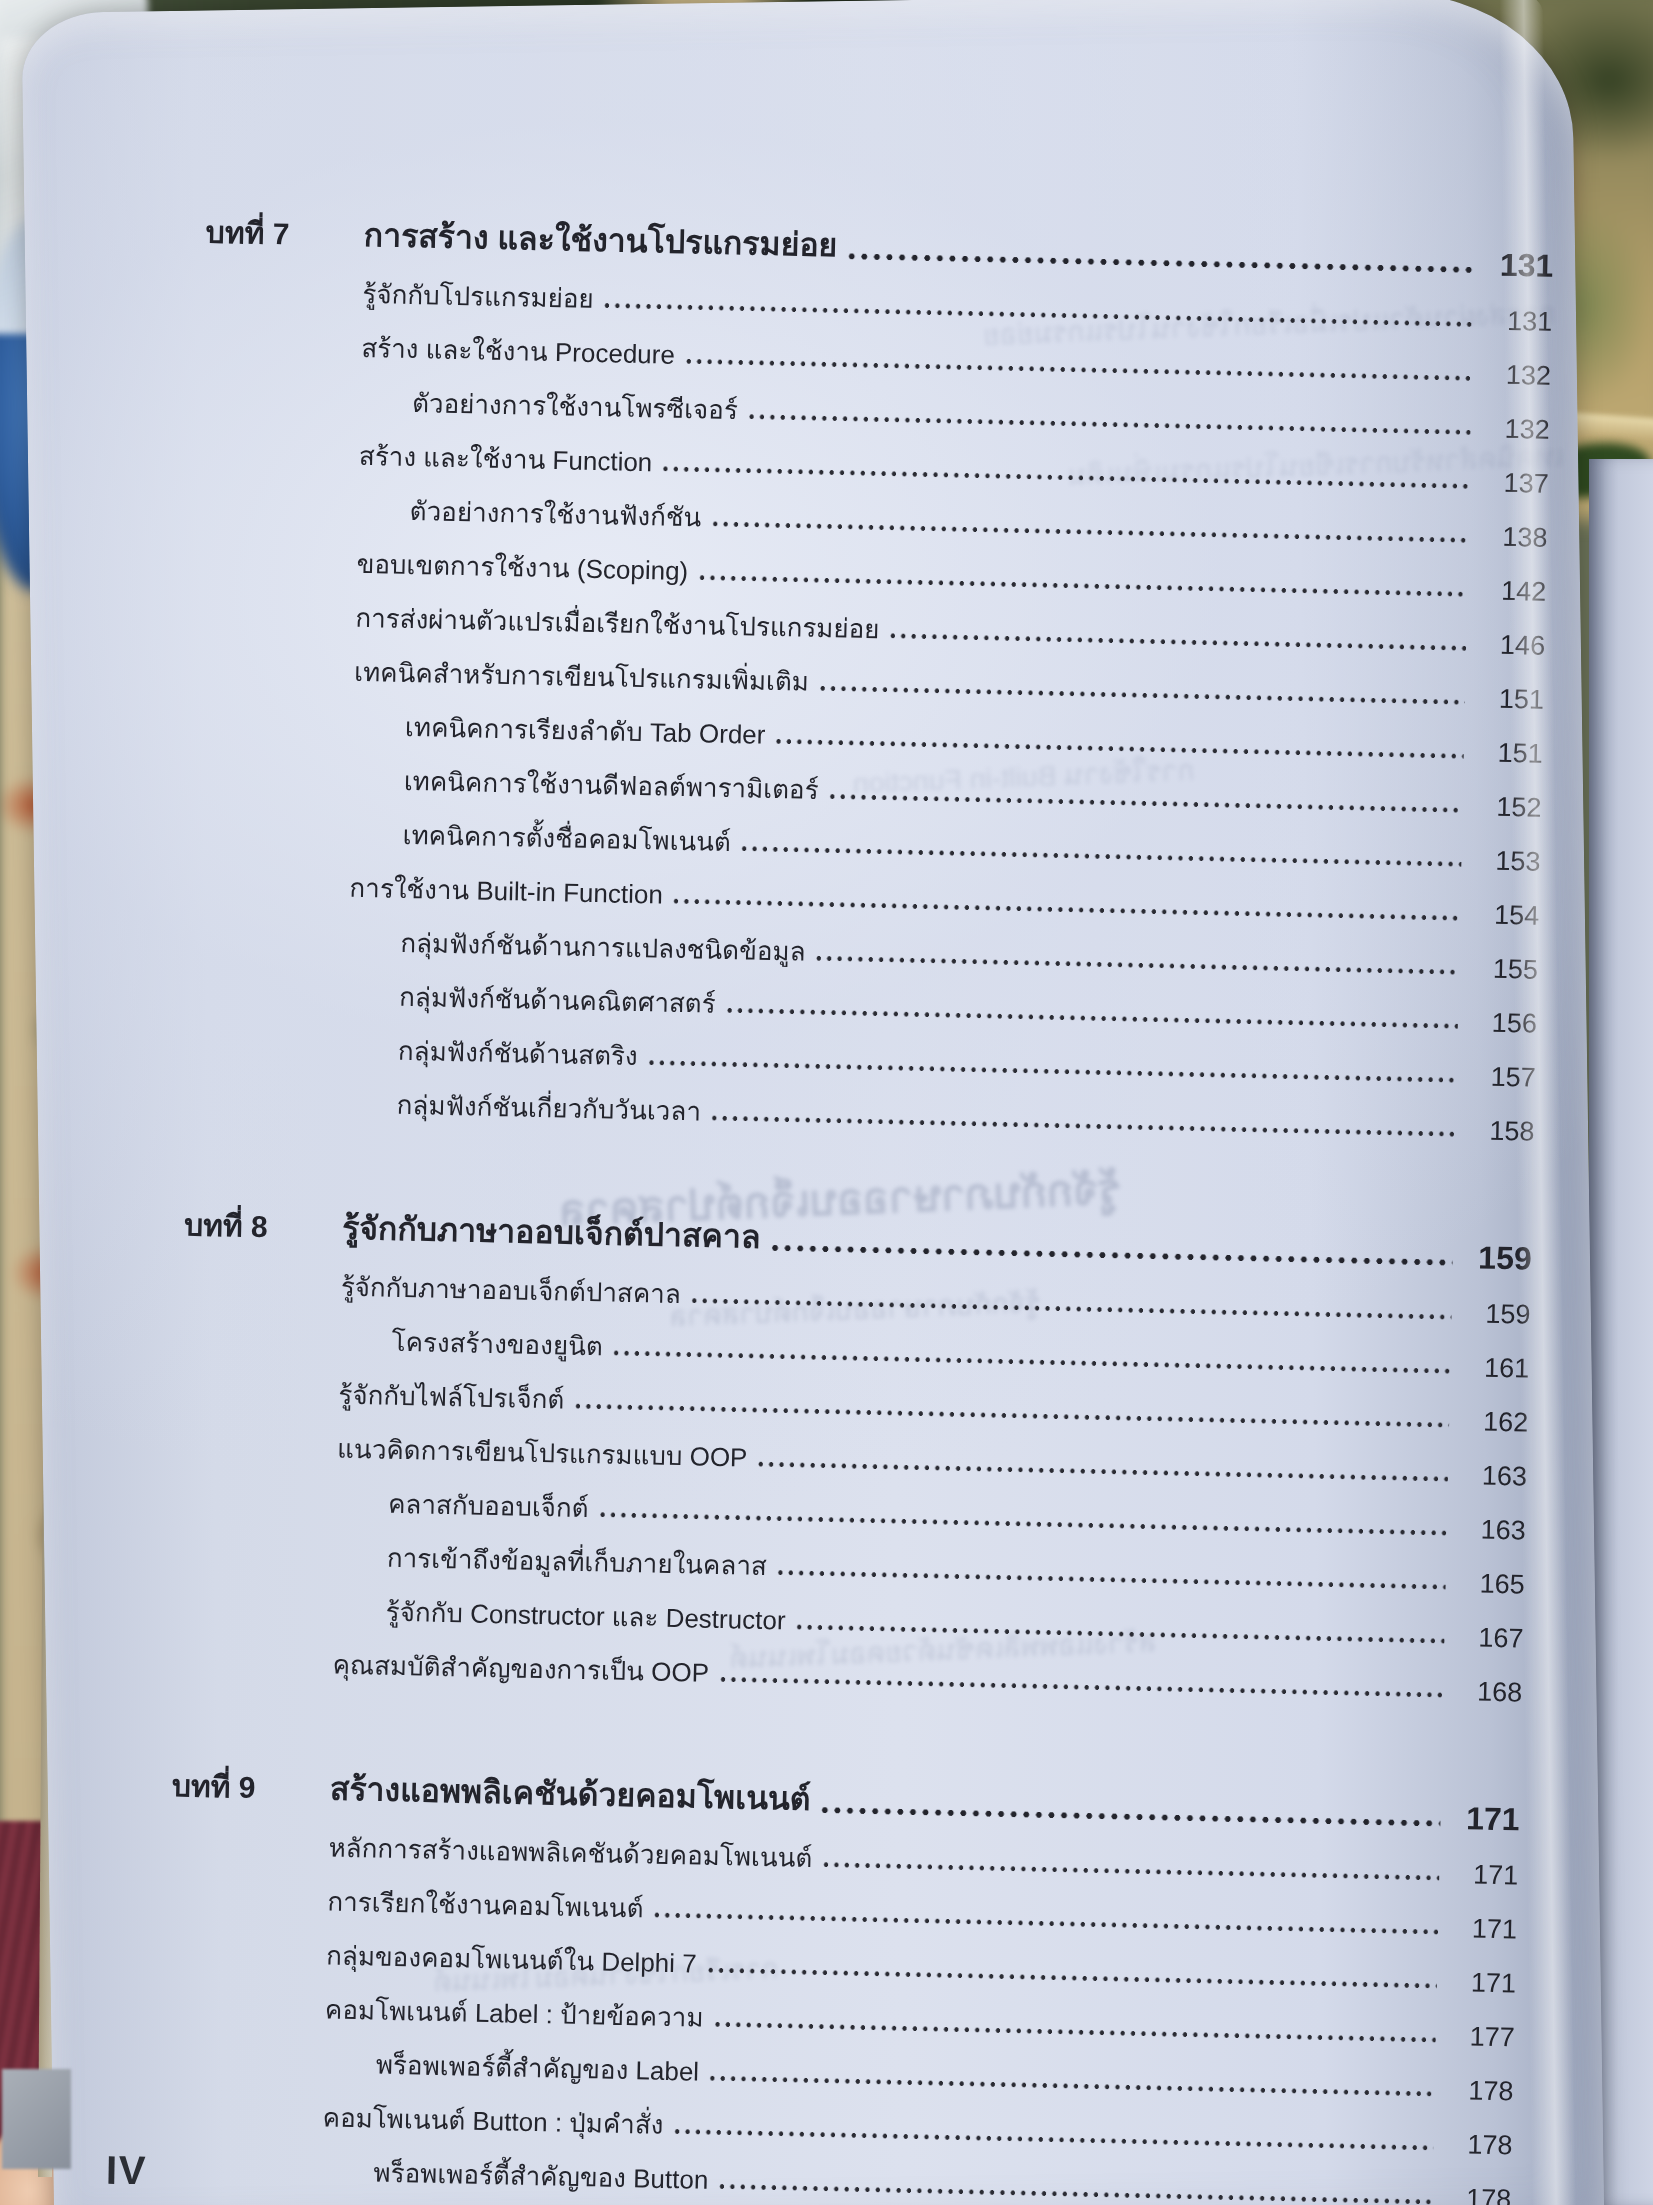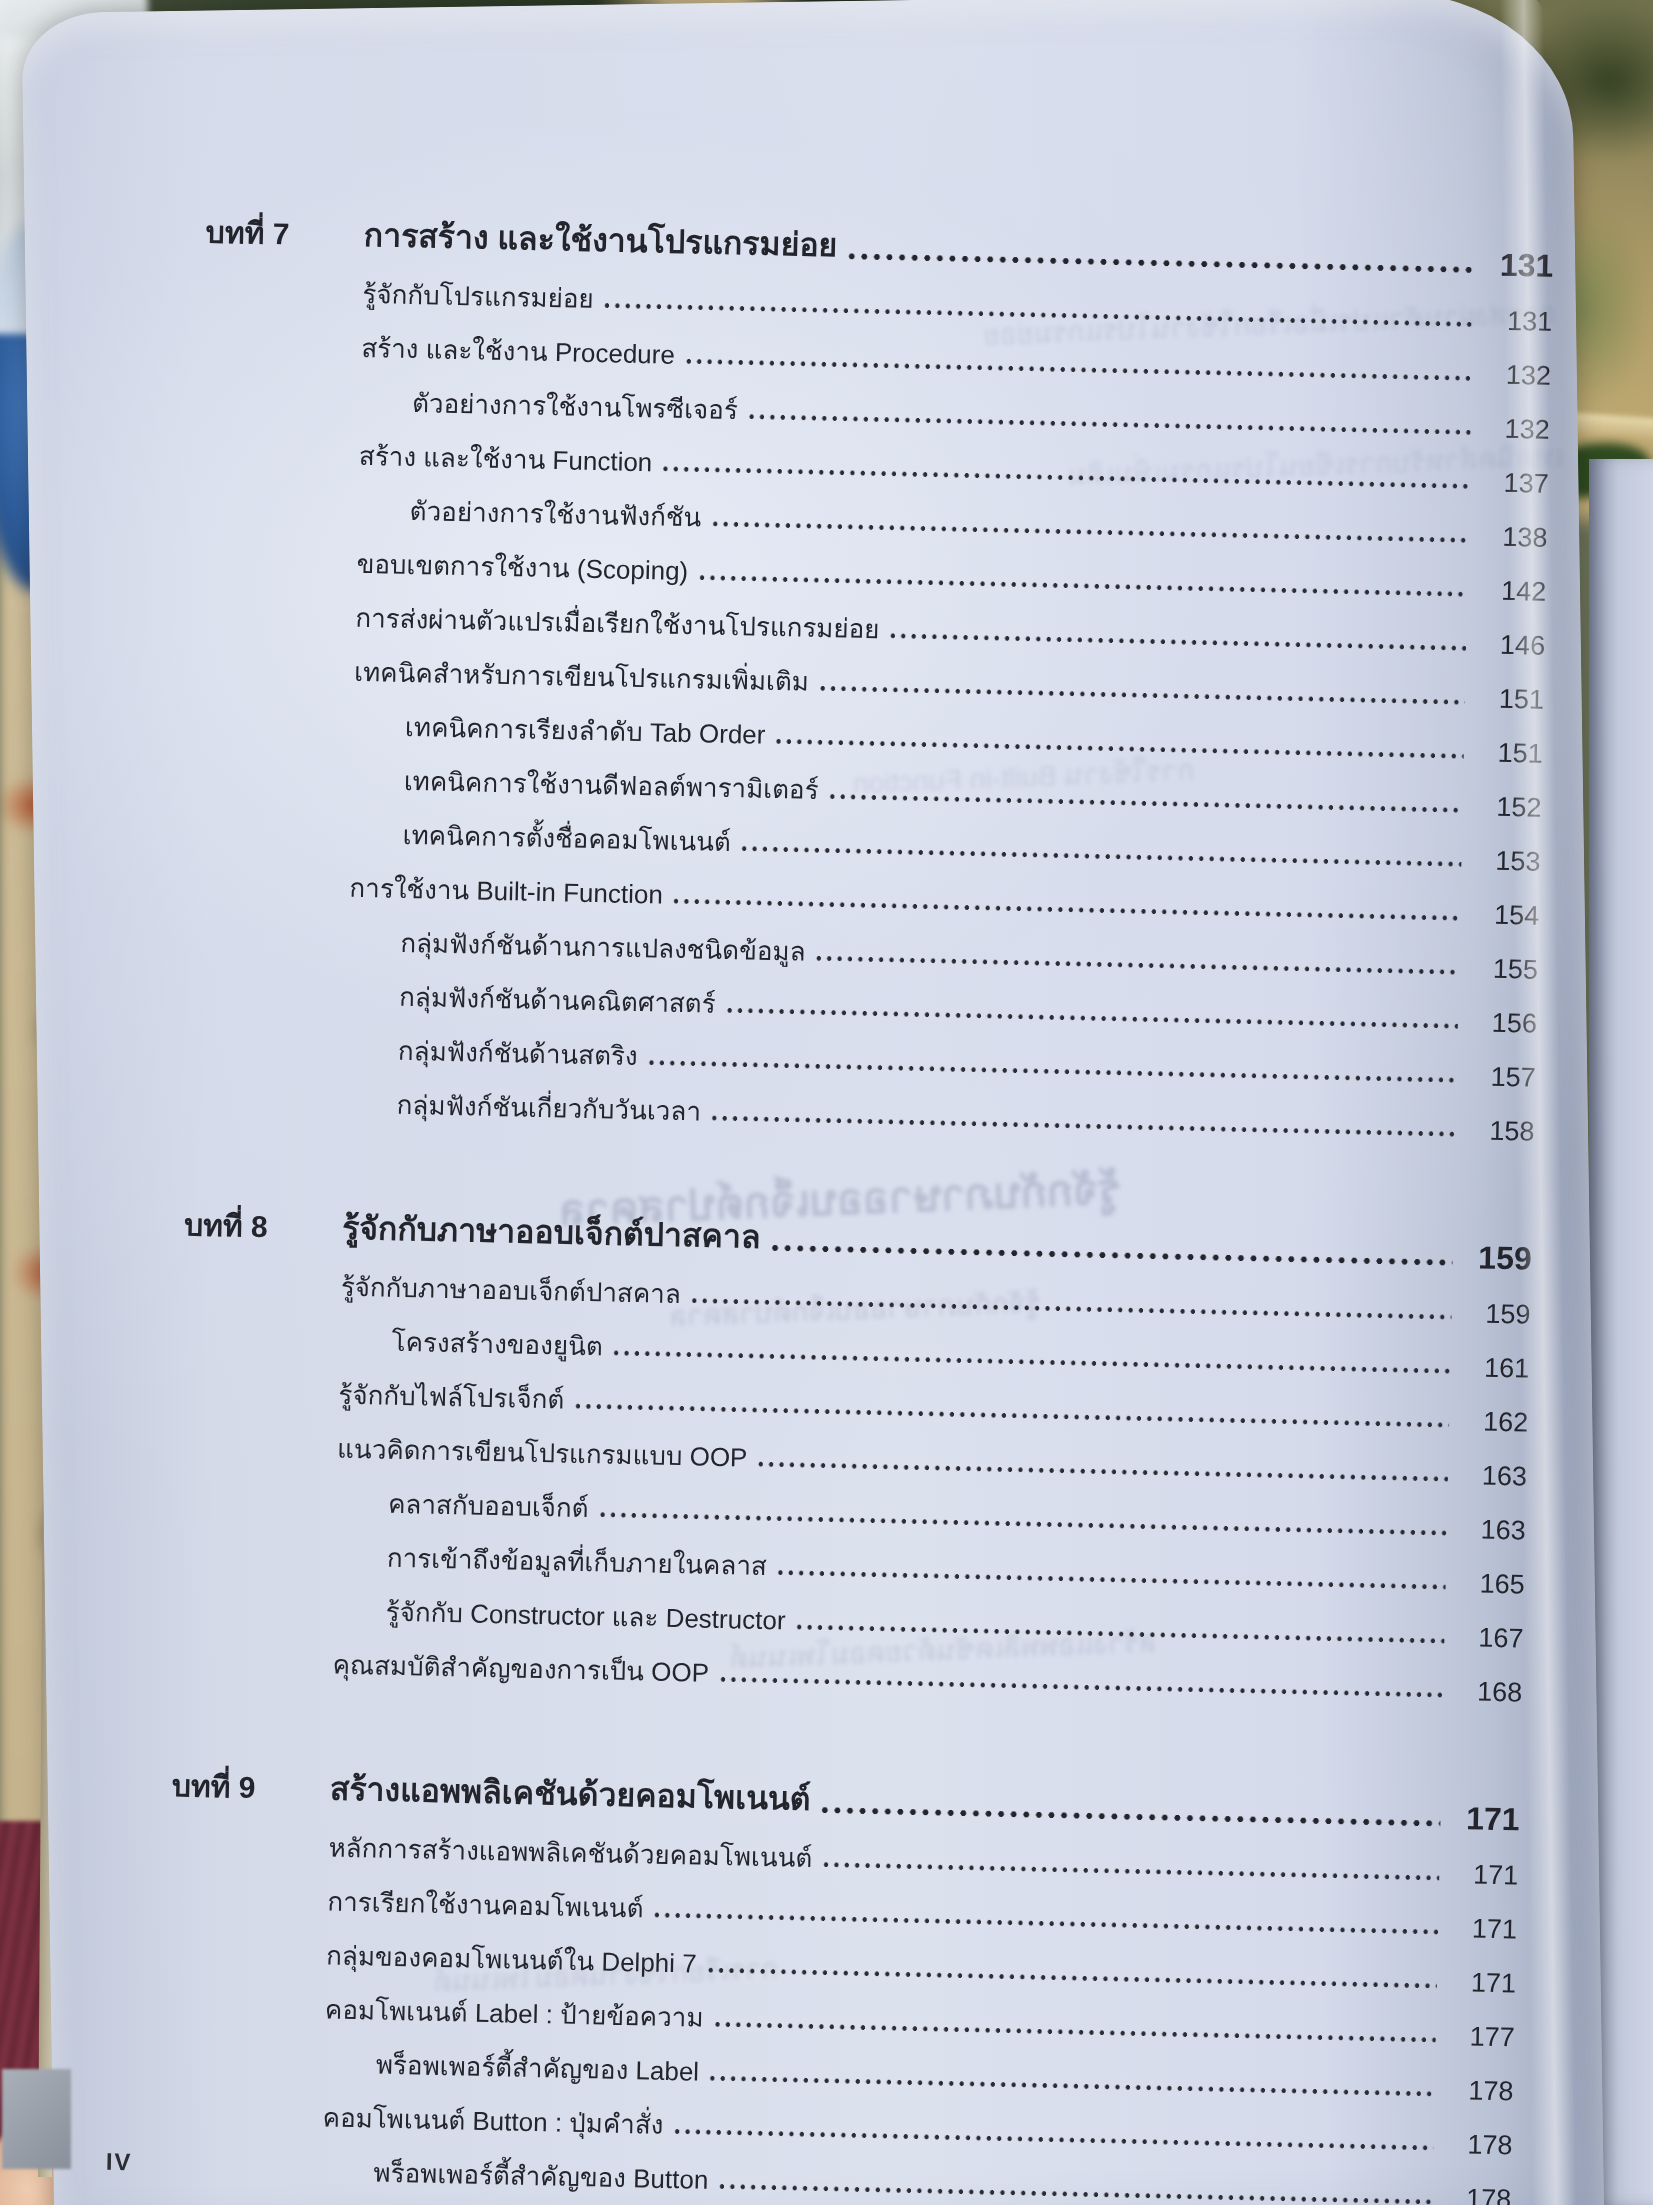--- a/index.html
+++ b/index.html
@@ -58,21 +58,21 @@
       linear-gradient(90deg,#c2c9db 0%,#d4dae8 11%,#dce1ee 55%,#d4daea 82%,#bac2d5 93%,#a8b1c6 97%,#949eb5 100%),
       #d4dae8;
     box-shadow:inset 0 14.2px 33px rgba(255,255,255,.5),
                inset -18.6px -4.4px 49px rgba(116,126,152,.30),
                0 0 25px rgba(0,0,0,.28);}
   .page::after{content:"";position:absolute;top:0;right:28.4px;width:44px;height:100%;
     background:linear-gradient(90deg,rgba(0,0,0,0),rgba(255,255,255,.5) 55%,rgba(0,0,0,0));
     border-radius:inherit;}
   .gray-tab{position:absolute;left:2.2px;top:2069px;width:69px;height:100px;
     background:linear-gradient(135deg,#aab0b8,#89909b);filter:blur(1.6px);}
-  .page-footer{position:absolute;left:106px;top:2148px;font-size:24px;font-weight:700;
+  .page-footer{position:absolute;left:106px;top:2148px;font-size:40px;font-weight:700;
     color:#2b2e35;transform:rotate(1deg);letter-spacing:1.6px;}
   
   .bleed{position:absolute;inset:0;overflow:hidden;border-radius:inherit;}
   .bleed div{position:absolute;white-space:nowrap;color:#5b6788;filter:blur(2.2px);
     transform:scaleX(-1) rotate(1.4deg);font-size:28.4px;}
   .b1{left:520px;top:1164px;font-size:43px!important;font-weight:700;opacity:.28;}
   .b2{left:629px;top:1285px;opacity:.20;}
   .b3{left:957px;top:306px;opacity:.15;}
   .b4{left:820px;top:755px;opacity:.15;}
   .b5{left:684px;top:1627px;opacity:.18;}

